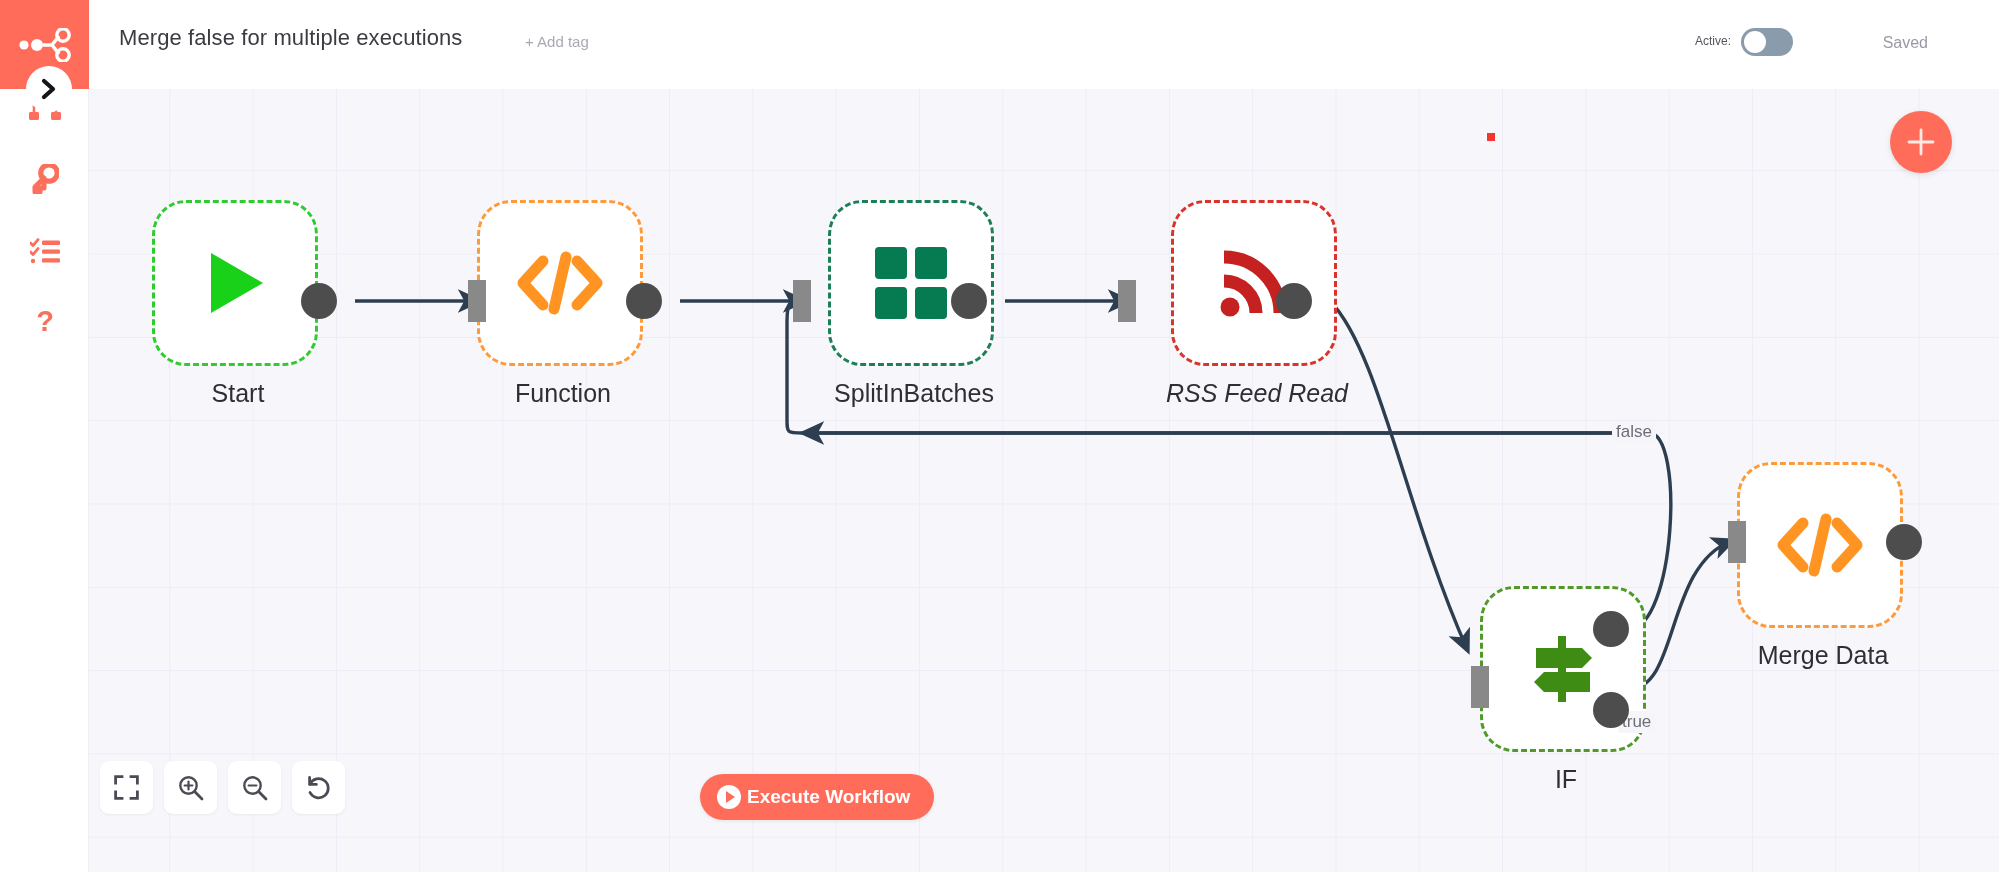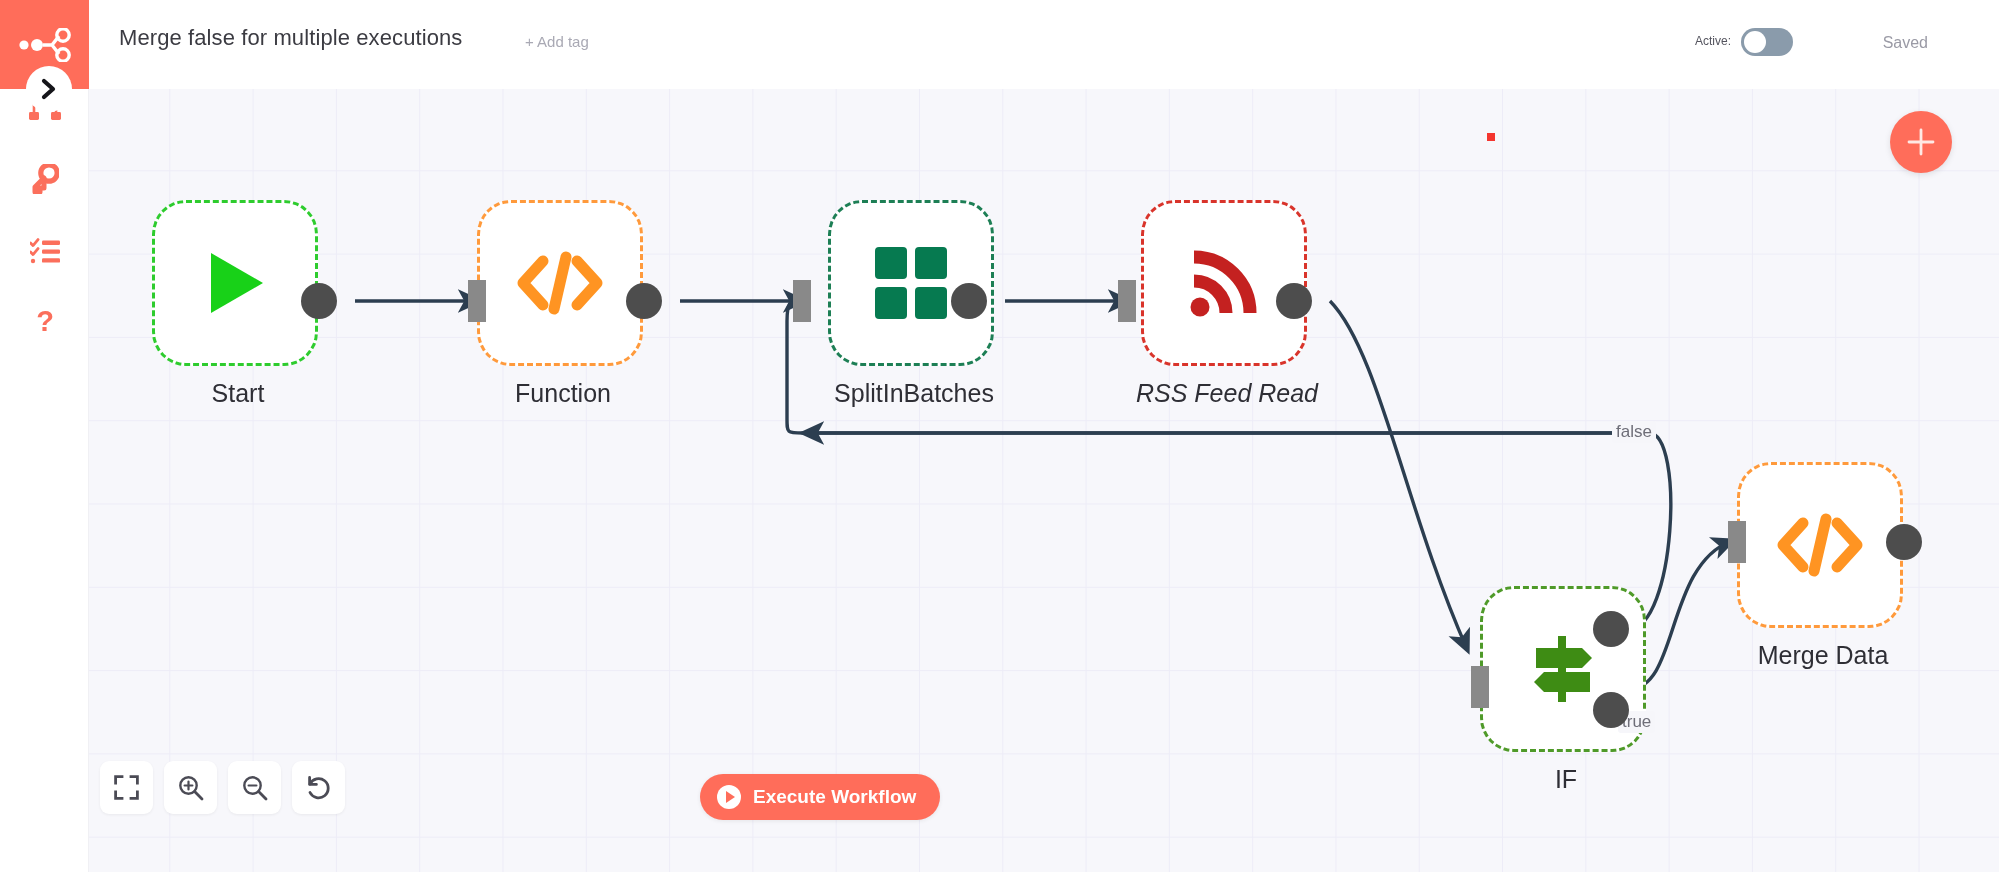--- a/index.html
+++ b/index.html
@@ -231,21 +231,21 @@
 
   #execute-btn {
     position: absolute;
     left: 611px; bottom: 52px;
     height: 46px;
     padding: 0 24px 0 16px;
     border-radius: 23px;
     background: #ff6d5a;
     display: flex;
     align-items: center;
-    gap: 11px;
+    gap: 5px;
     z-index: 25;
     cursor: pointer;
     box-shadow: 0 1px 4px rgba(0,0,0,0.08);
   }
   #execute-btn .label {
     color: #ffffff;
     font-size: 19px;
     font-weight: bold;
     white-space: nowrap;
   }
@@ -376,21 +376,21 @@
         <rect x="0" y="0" width="32" height="32" rx="4" fill="#067a50"></rect>
         <rect x="40" y="0" width="32" height="32" rx="4" fill="#067a50"></rect>
         <rect x="0" y="40" width="32" height="32" rx="4" fill="#067a50"></rect>
         <rect x="40" y="40" width="32" height="32" rx="4" fill="#067a50"></rect>
       </svg>
       <div class="node-label">SplitInBatches</div>
     </div>
     <div class="endpoint-in" style="left:704px; top:191px;"></div>
     <div class="endpoint-out" style="left:862px; top:194px;"></div>
 
-    <div class="node red" style="left:1052px; top:111px;font-style:italic;">
+    <div class="node red" style="left:1082px; top:111px;font-style:italic;">
       <svg width="72" height="72" viewBox="0 0 72 72">
         <circle cx="12" cy="60" r="9.5" fill="#c42120"></circle>
         <path d="M6 34 A32 32 0 0 1 38 66" stroke="#c42120" stroke-width="13" fill="none" stroke-linecap="butt"></path>
         <path d="M6 10 A56 56 0 0 1 62 66" stroke="#c42120" stroke-width="13" fill="none" stroke-linecap="butt"></path>
       </svg>
       <div class="node-label">RSS Feed Read</div>
     </div>
     <div class="endpoint-in" style="left:1029px; top:191px;"></div>
     <div class="endpoint-out" style="left:1187px; top:194px;"></div>
 

